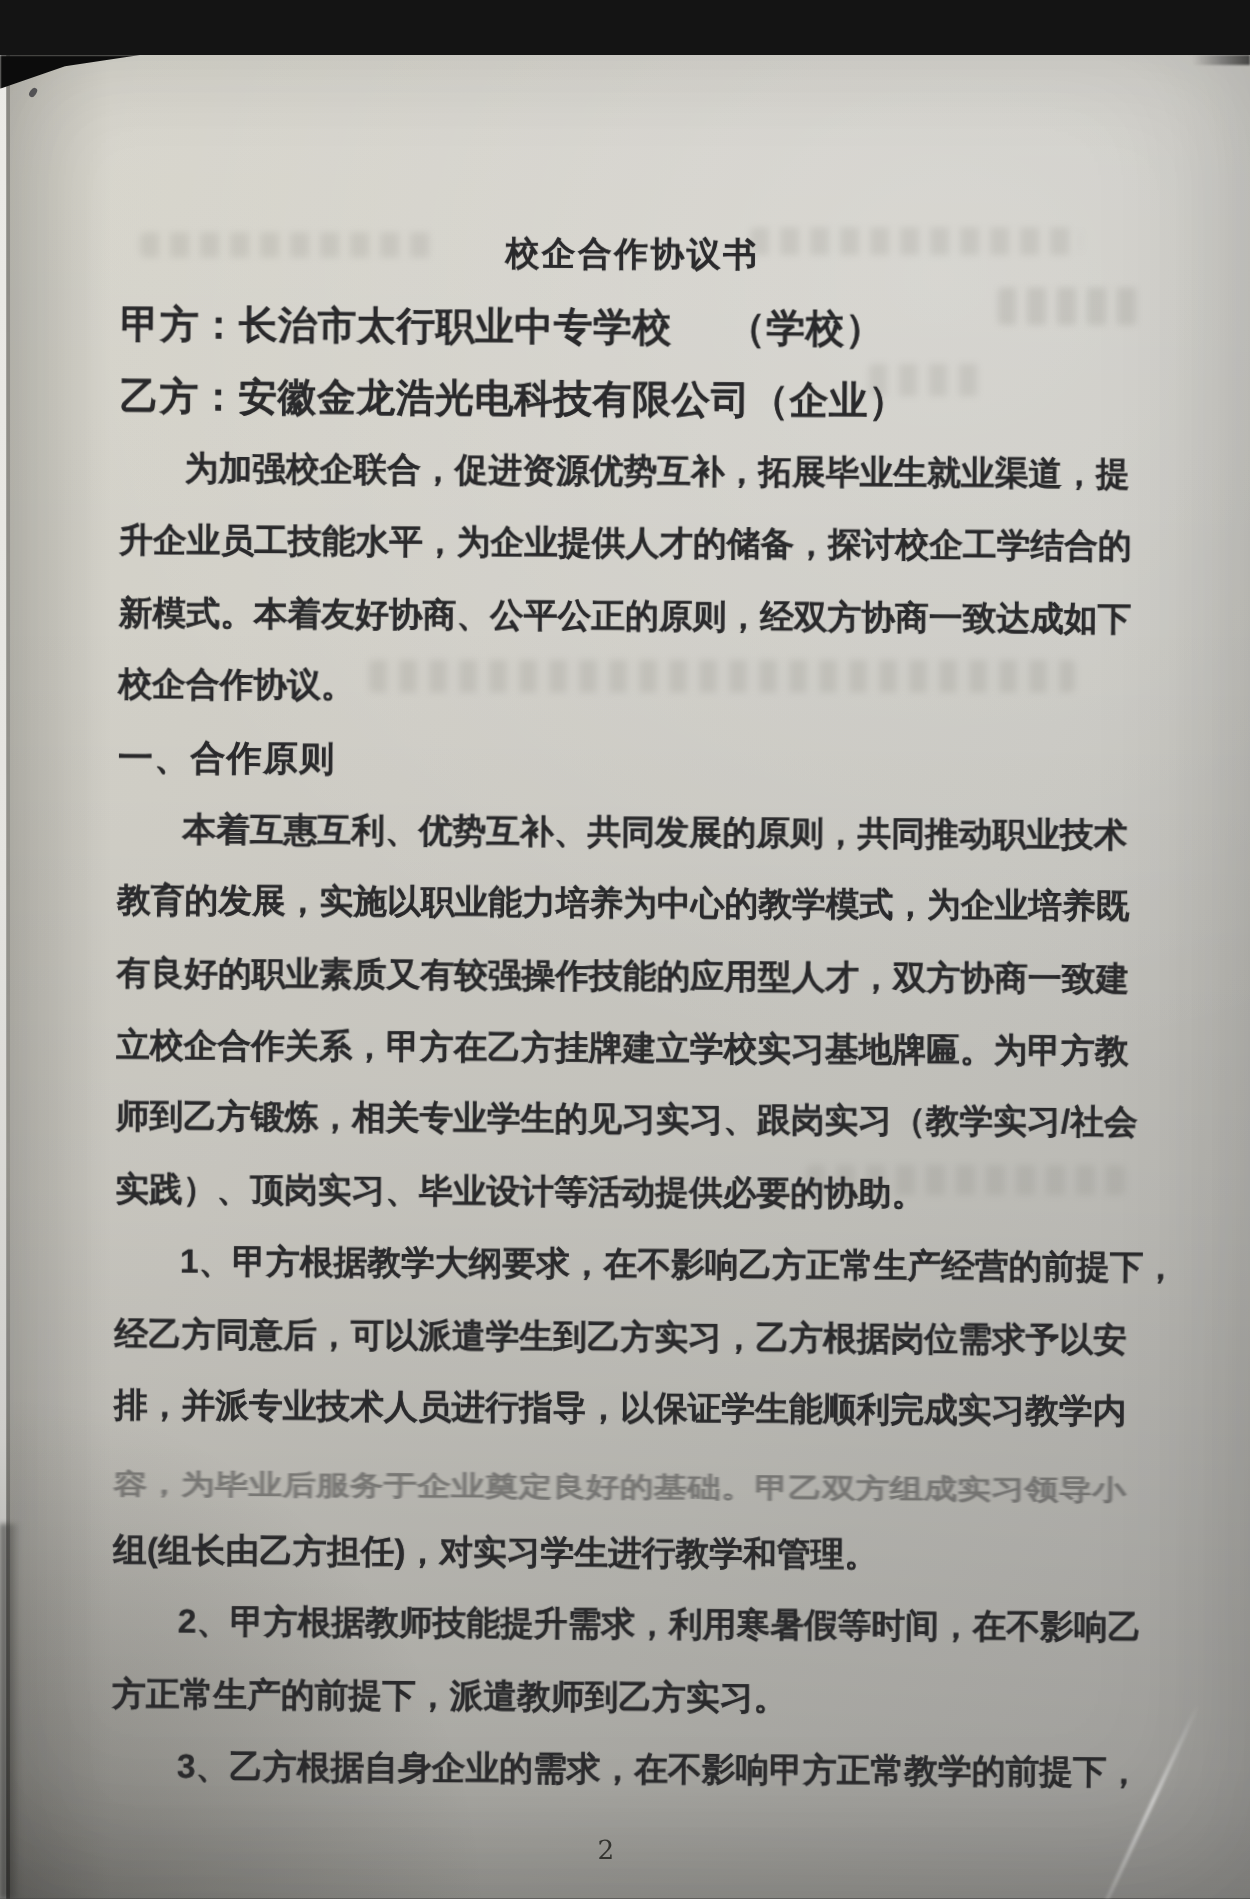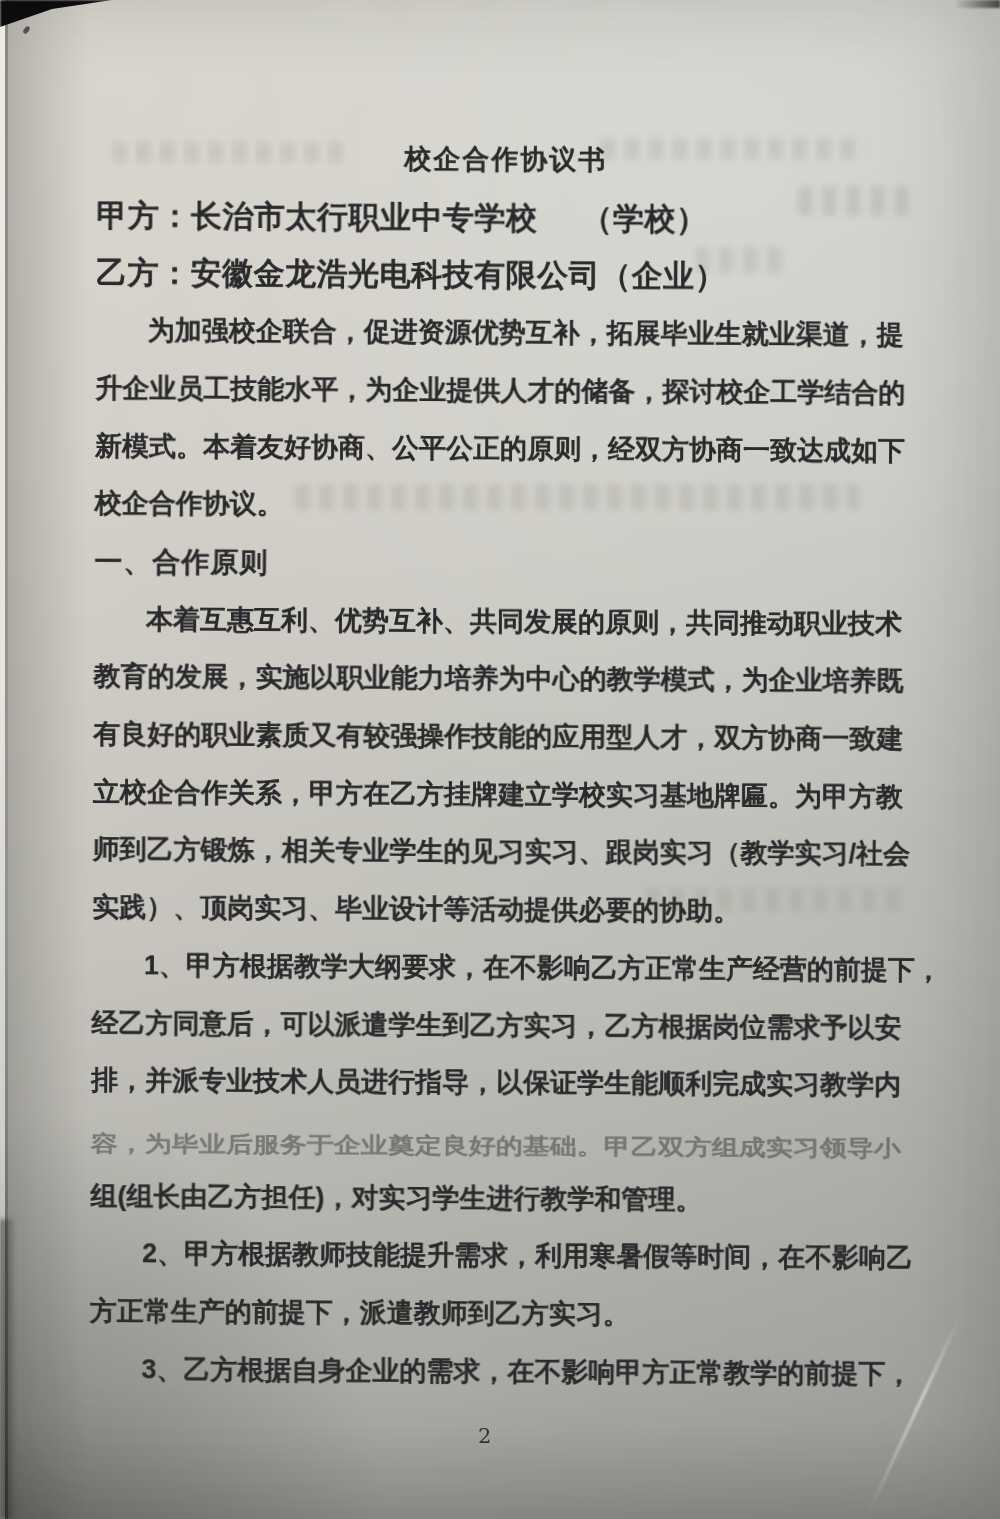--- a/index.html
+++ b/index.html
@@ -13,20 +13,21 @@
   
   .photo{
     position:absolute;inset:0;
     background:
       radial-gradient(130% 80% at 75% 12%, rgba(255,255,255,0.18), rgba(255,255,255,0) 55%),
       radial-gradient(60% 45% at 0% 102%, rgba(20,20,18,0.30), rgba(20,20,18,0) 65%),
       linear-gradient(to right, rgba(0,0,0,0.13), rgba(0,0,0,0) 9%),
       linear-gradient(to bottom, rgba(255,255,255,0.06), rgba(0,0,0,0) 30%, rgba(0,0,0,0.05) 62%, rgba(0,0,0,0.16) 93%, rgba(0,0,0,0.24) 100%),
       linear-gradient(115deg, #d6d4ca 0%, #d0cec7 35%, #c9c8c2 65%, #bcbbb7 100%);
     box-shadow:inset 0 0 90px rgba(0,0,0,0.08), inset -25px -35px 110px rgba(0,0,0,0.10);
+    margin-top:44px;
   }
   .edge-left{
     position:absolute;left:0;top:0;width:5px;height:100%;
     background:linear-gradient(to bottom,#ecebe7 0%,#e5e4e0 45%,#cfcecb 75%,#88８886 100%);
     background:linear-gradient(to bottom,#ecebe7 0%,#e5e4e0 45%,#cfcecb 75%,#888886 100%);
   }
   .edge-seam{
     position:absolute;left:5px;top:0;width:3px;height:100%;
     background:linear-gradient(to bottom,rgba(0,0,0,0.22),rgba(0,0,0,0.10) 60%,rgba(0,0,0,0.30));
     filter:blur(0.5px);

